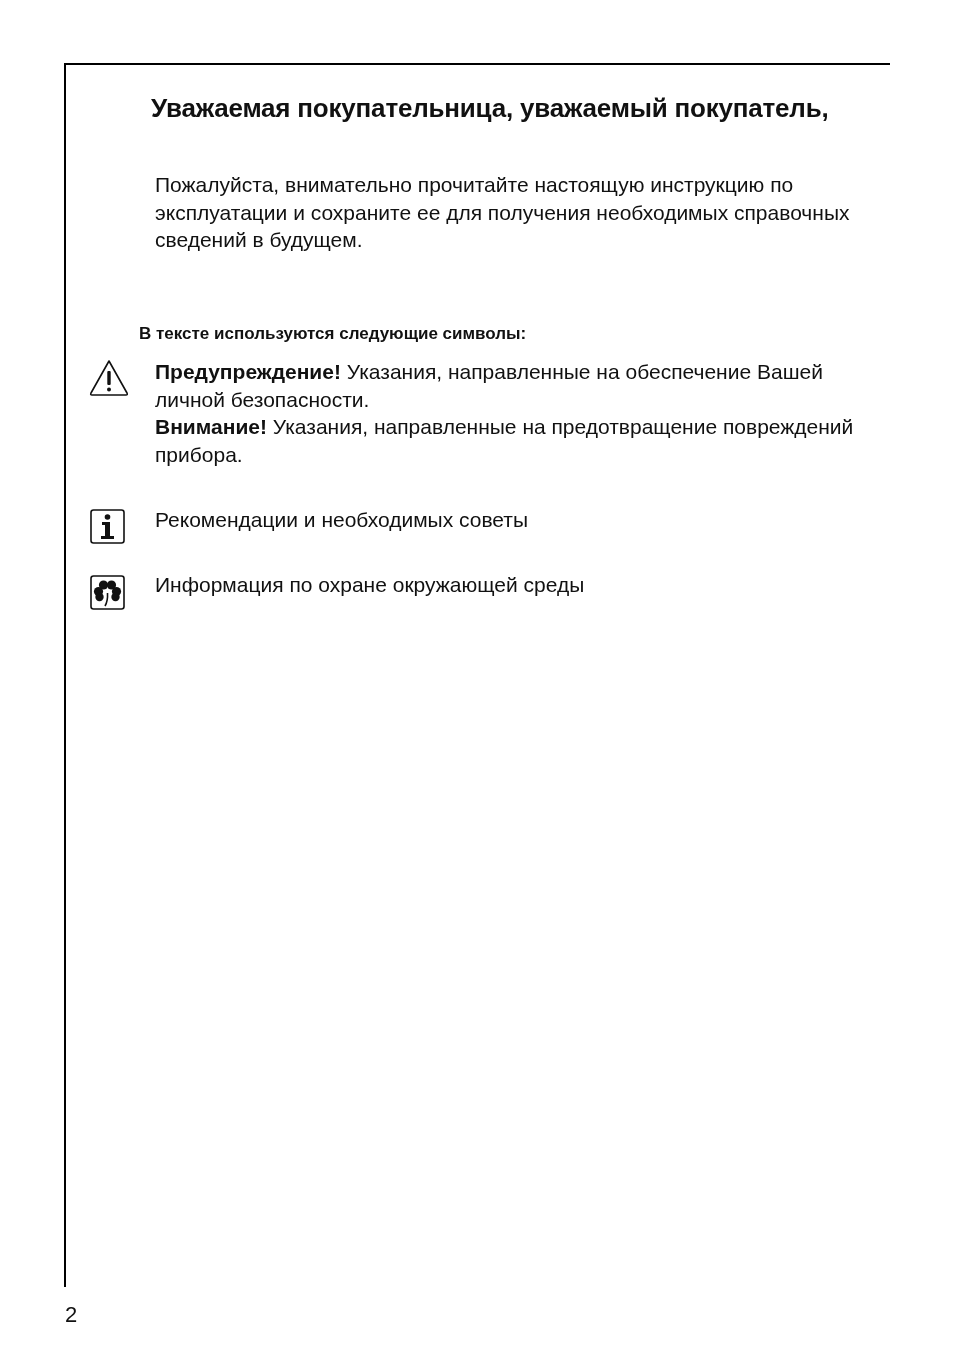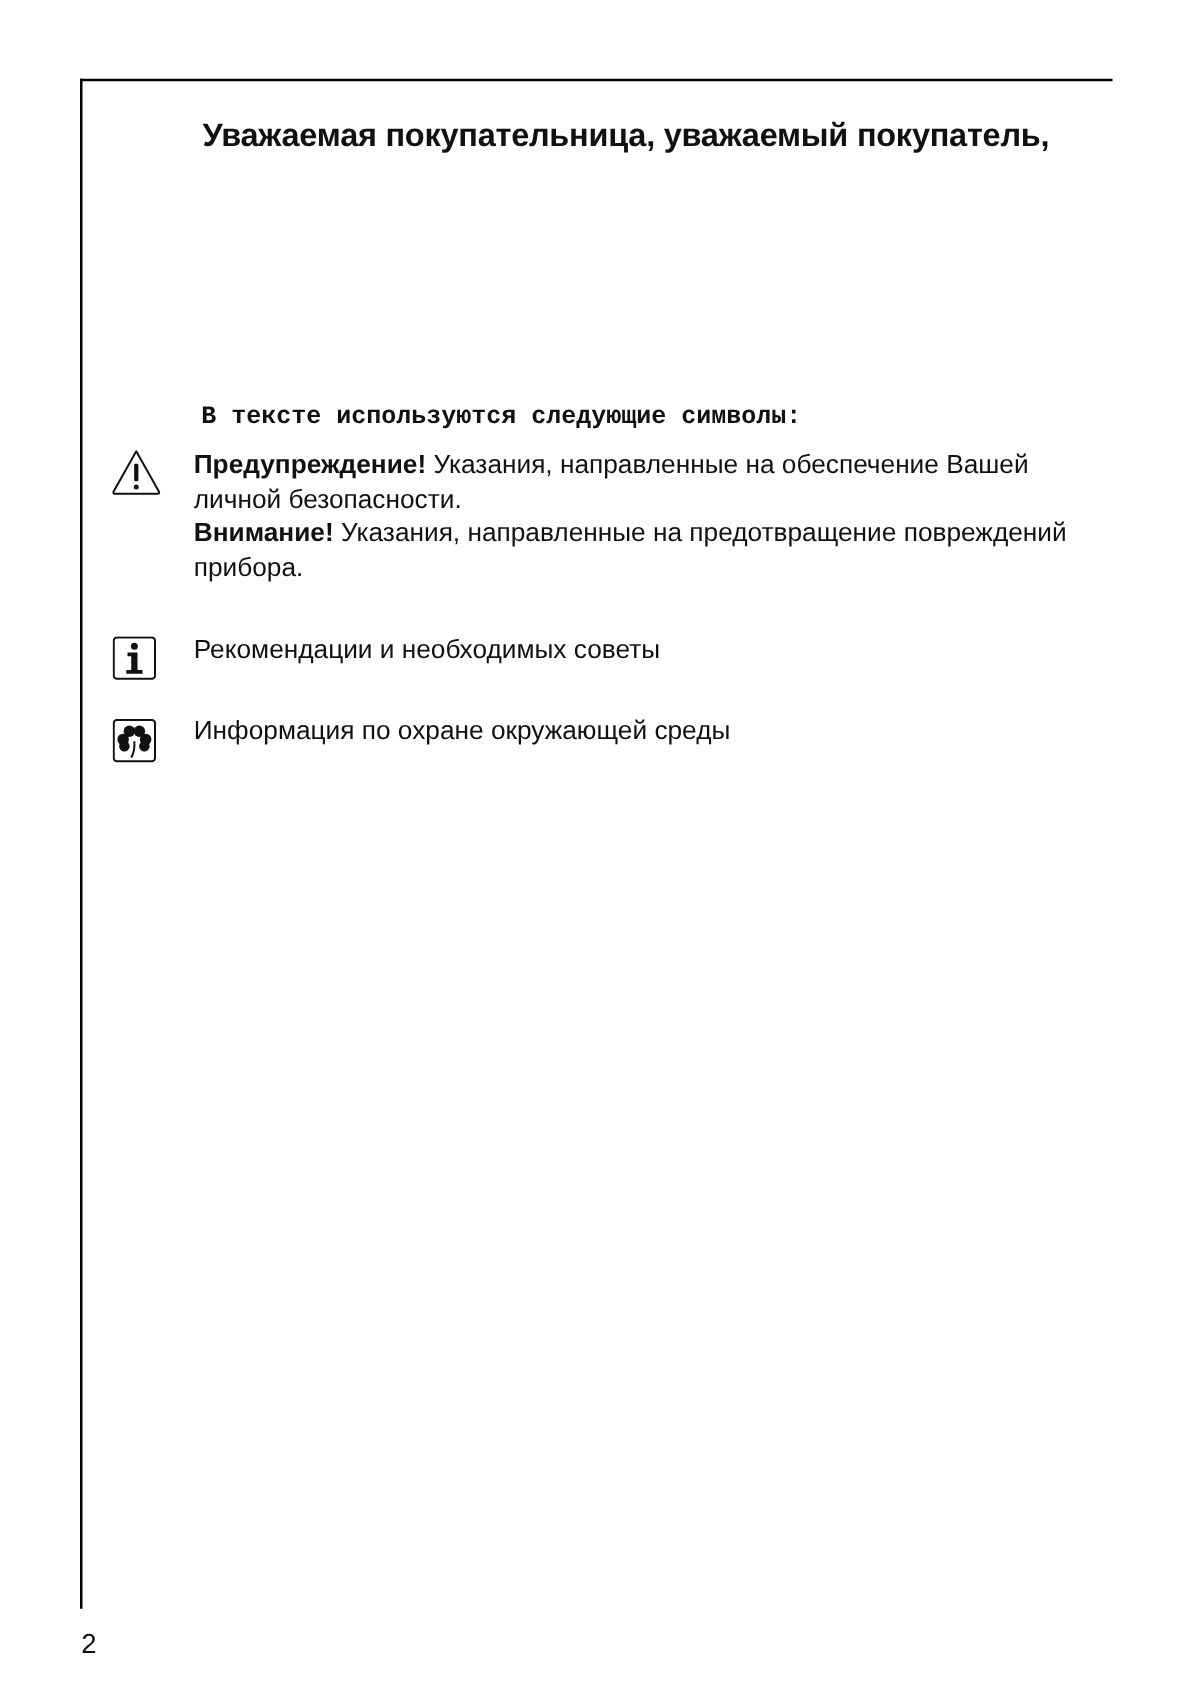--- a/index.html
+++ b/index.html
@@ -34,47 +34,46 @@
     .page-number {
       position: absolute;
       left: 65px;
       top: 1302px;
       font-size: 22px;
       line-height: 26px;
       color: #111;
     }
     .title {
       position: absolute;
-      left: 162px;
+      left: 151px;
       top: 90px;
       width: 700px;
       font-size: 26px;
       font-weight: bold;
       line-height: 36px;
       letter-spacing: -0.2px;
     }
     .intro {
       position: absolute;
       left: 155px;
       top: 171px;
       width: 720px;
       font-size: 21px;
       line-height: 27.5px;
     }
     .intro p {
       margin: 0;
     }
     .symbols-heading {
       position: absolute;
-      left: 161px;
+      left: 139px;
       top: 321px;
-      font-size: 20px;
+      font-size: 17px;
       font-weight: bold;
       line-height: 26px;
-      font-family: Liberation Mono, monospace;
     }
     .symbol-row {
       position: absolute;
       left: 88px;
       width: 780px;
     }
     .symbol-row .icon {
       position: absolute;
       left: 0;
       top: 0;
@@ -100,20 +99,21 @@
   </style>
 </head>
 <body>
 
 <div class="frame-top"></div>
 <div class="frame-left"></div>
 
 <h1 class="title" style="margin:0;">Уважаемая покупательница, уважаемый покупатель,</h1>
 
 <div class="intro">
+  <p>Пожалуйста, внимательно прочитайте настоящую инструкцию по эксплуатации и сохраните ее для получения необходимых справочных сведений в будущем.</p>
 </div>
 
 <div class="symbols-heading">В тексте используются следующие символы:</div>
 
 <div class="symbol-row row-safety">
   <span class="icon">
     <svg width="42" height="40" viewBox="0 0 42 40">
       <path d="M21 3 L39 35 Q40 37 38 37 L4 37 Q2 37 3 35 Z" fill="none" stroke="#111" stroke-width="1.6" stroke-linejoin="round"></path>
       <rect x="19.3" y="13" width="3.4" height="14" rx="1" fill="#111"></rect>
       <circle cx="21" cy="31.5" r="2" fill="#111"></circle>

